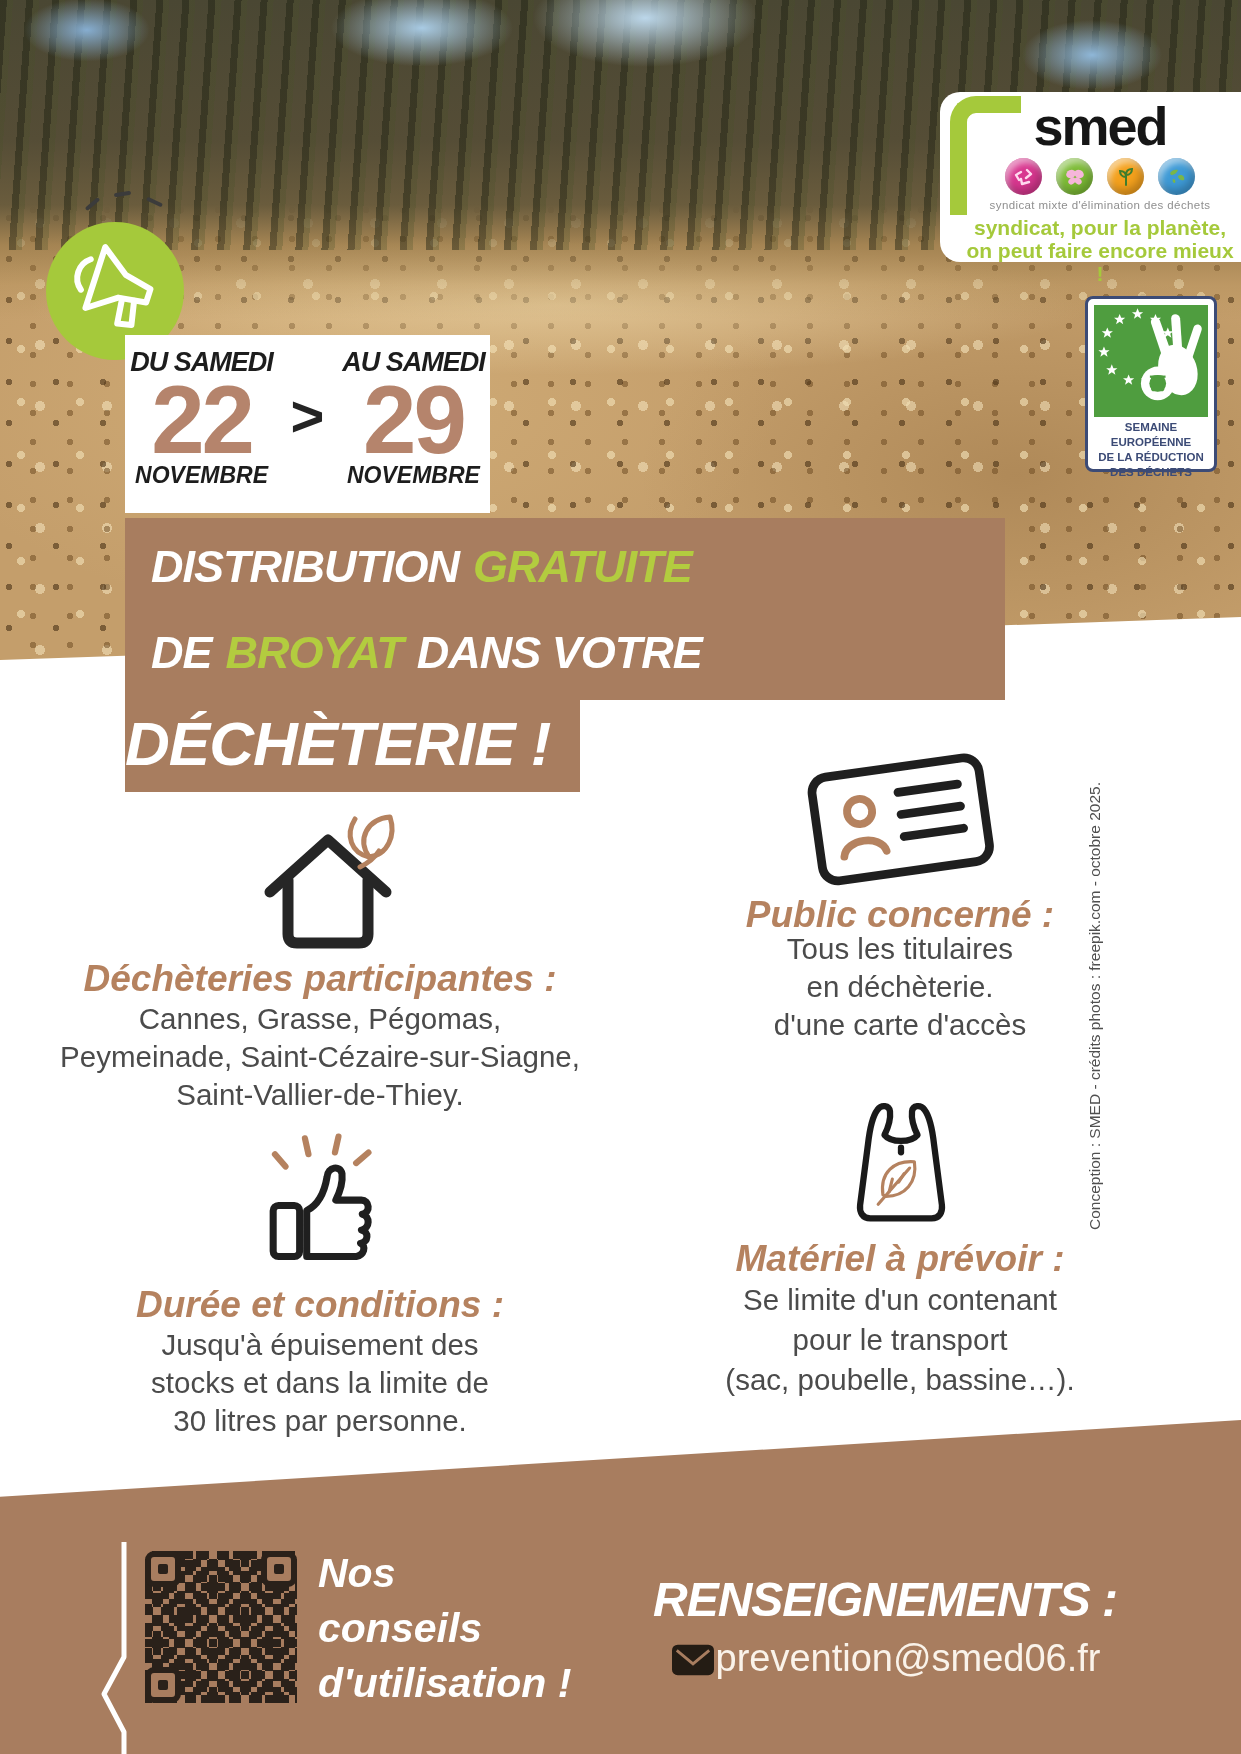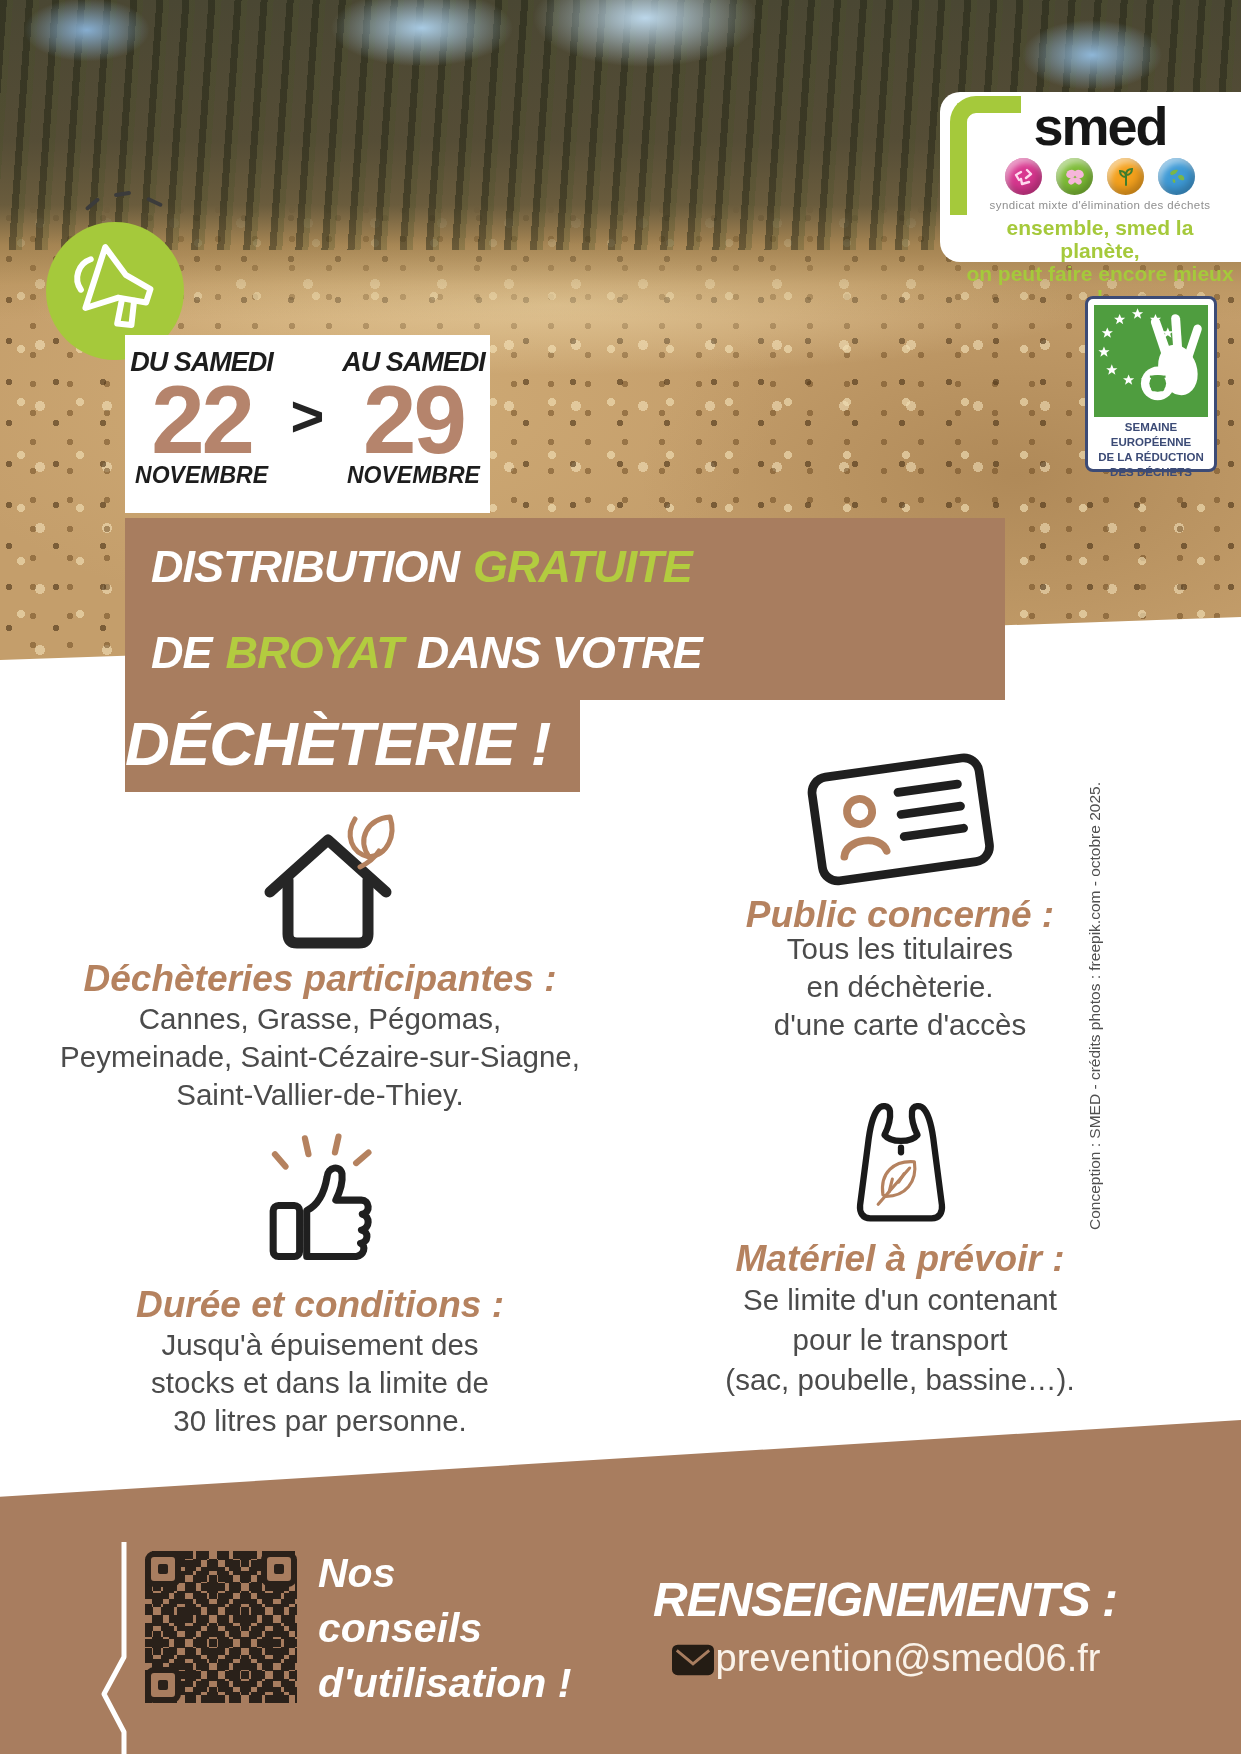--- a/index.html
+++ b/index.html
@@ -145,21 +145,21 @@
             <g fill="#7ab648">
               <path d="M4,7 C6,4 9,3 12,4 C11,7 8,9 5,9 Z"></path>
               <path d="M14,9 C17,9 19,11 18,14 C15,15 12,13 12,10 Z"></path>
               <path d="M7,13 C9,13 10,15 9,17 C7,17 6,15 7,13 Z"></path>
             </g>
           </svg>
       </div>
     </div>
     <div class="smed-caption">syndicat mixte d'élimination des déchets</div>
     <div class="smed-tagline">
-      <div>ensemble, smed la planète,</div>
+      <div>syndicat, pour la planète,</div>
       <div>on peut faire encore mieux !</div>
     </div>
   </div>
 
   <div class="abs serd-box">
     <div class="serd-green">
       <svg width="114" height="112" viewBox="0 0 100 100">
         <defs>
             <path id="st" d="M0,-5 L1.4,-1.6 5,-1.6 2.2,0.7 3.2,4.2 0,2 -3.2,4.2 -2.2,0.7 -5,-1.6 -1.4,-1.6 Z" fill="#ffffff"></path>
           </defs>

